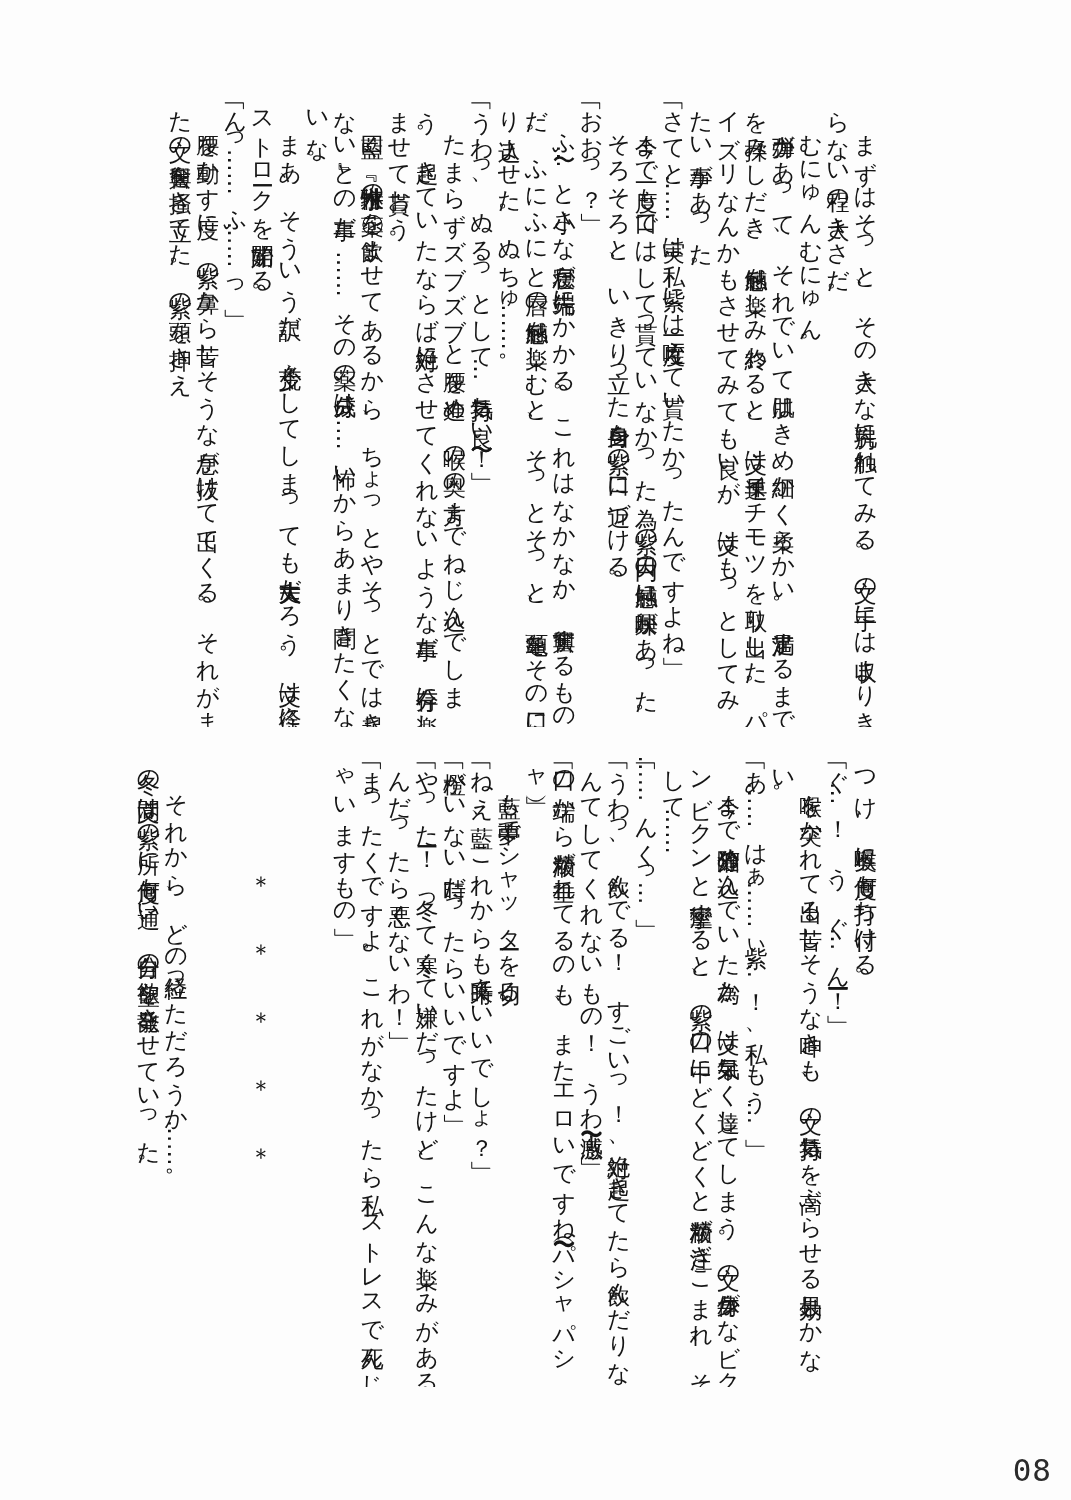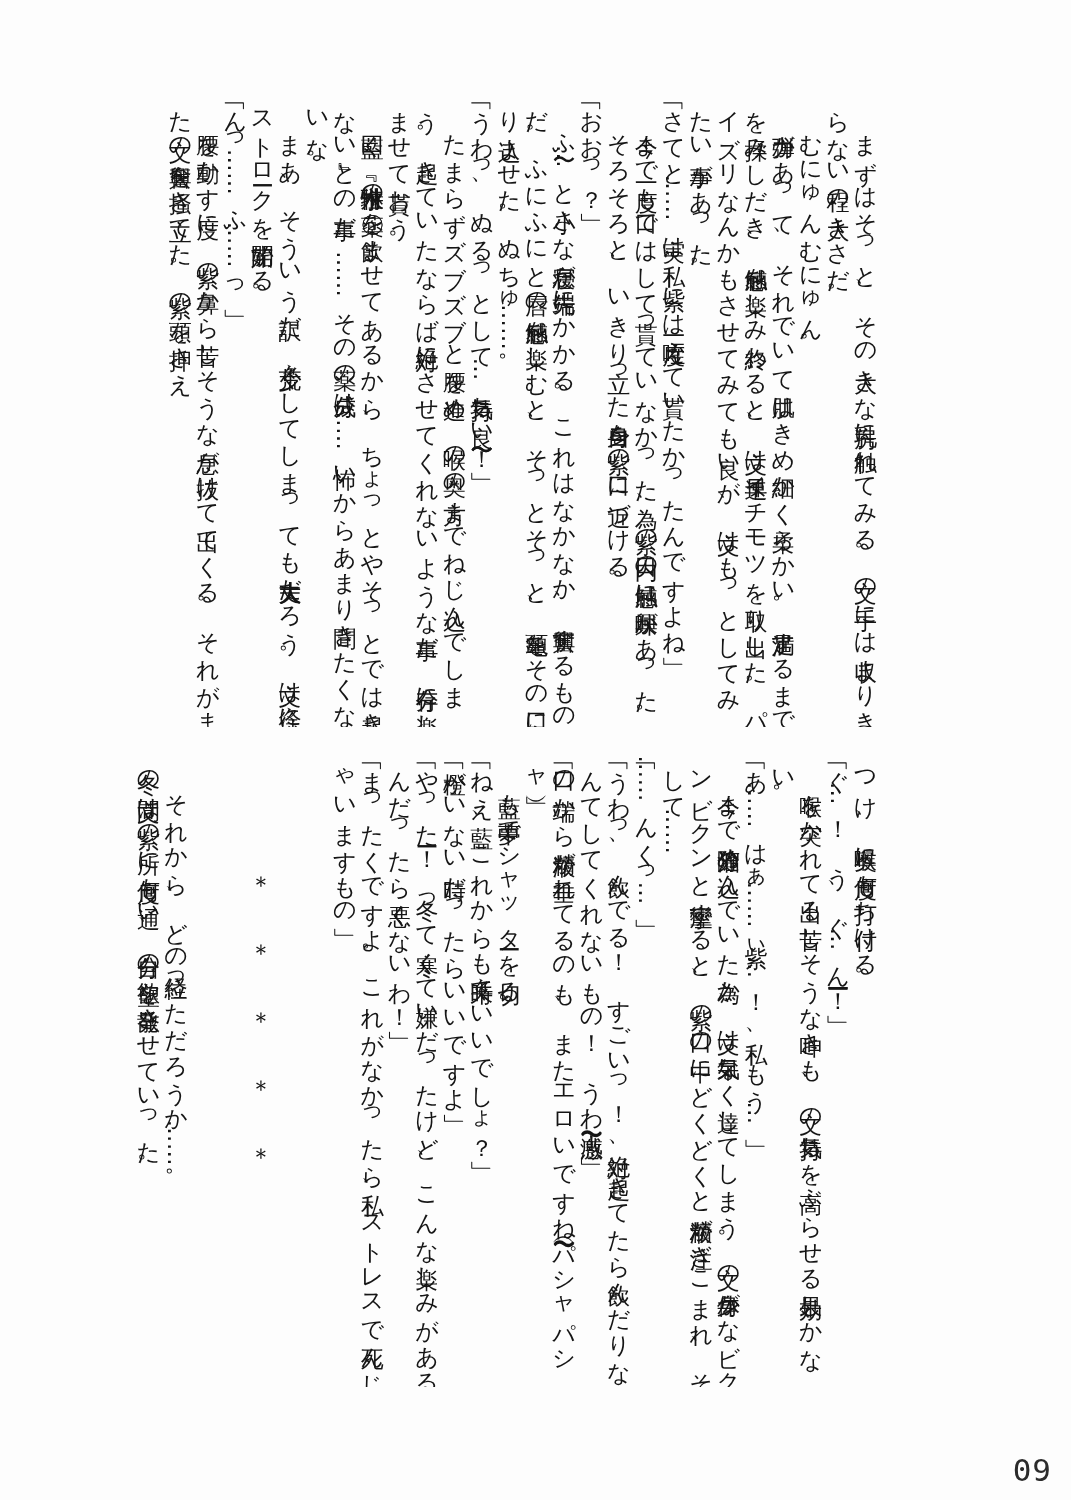--- a/index.html
+++ b/index.html
@@ -94,14 +94,14 @@
       <p>「橙がいない時だったらいいですよ」</p>
       <p>「やったー！　冬って寒くて嫌いだったけど、こんな楽しみがあるんだったら悪くないわ！」</p>
       <p>「まったくですよ。これがなかったら私、ストレスで死んじゃいますもの」</p>
       <p class="separator">＊　＊　＊　＊　＊</p>
       <p>　それから、どの位経っただろうか……。</p>
       <p>冬の間文は紫の所に何度も通い、自分の欲望を発散させていった。</p>
     </section>
 
   </div>
 
-  <div class="page-number">09</div>
+  <div class="page-number">08</div>
 </div>
 
 </body></html>

